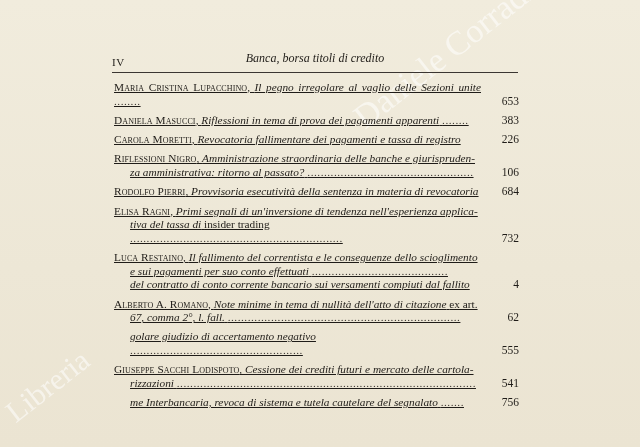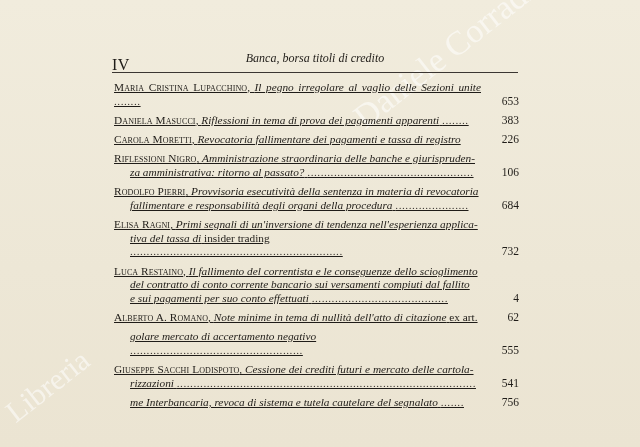--- a/index.html
+++ b/index.html
@@ -24,21 +24,21 @@
       pointer-events: none;
     }
     .wm1 { left: 370px; top: 98px; transform: rotate(-38deg); }
     .wm2 { left: 20px; top: 395px; transform: rotate(-38deg); font-size: 30px; }
     .header {
       position: absolute; left: 112px; top: 50px; width: 406px; height: 22px;
       border-bottom: 1px solid #3b3632;
     }
     .folio {
       position: absolute; left: 0; top: 6px;
-      font-size: 16px; letter-spacing: 0.5px;
+      font-size: 11px; letter-spacing: 0.5px;
     }
     .running-title {
       position: absolute; left: 0; right: 0; top: 1px; text-align: center;
       font-style: italic; font-size: 12px;
     }
     .toc {
       position: absolute; left: 114px; top: 81px; width: 405px;
     }
     .entry {
       position: relative;
@@ -109,24 +109,20 @@
         <span class="dots">..................................................</span>
       </span>
       <span class="page-num">106</span>
     </div>
 
     <div class="entry">
       <span class="line1">
         <span class="author">Rodolfo Pierri</span>,
         <span class="title">Provvisoria esecutività della sentenza in materia di revocatoria</span>
       </span>
-      <span class="line2">
-        <span class="title">fallimentare e responsabilità degli organi della procedura</span>
-        <span class="dots">......................</span>
-      </span>
       <span class="page-num">684</span>
     </div>
 
     <div class="entry">
       <span class="line1">
         <span class="author">Elisa Ragni</span>,
         <span class="title">Primi segnali di un'inversione di tendenza nell'esperienza applica-</span>
       </span>
       <span class="line2">
         <span class="title">tiva del tassa di</span>
@@ -135,41 +131,45 @@
       </span>
       <span class="page-num">732</span>
     </div>
 
     <div class="entry">
       <span class="line1">
         <span class="author">Luca Restaino</span>,
         <span class="title">Il fallimento del correntista e le conseguenze dello scioglimento</span>
       </span>
       <span class="line2">
-        <span class="title">del contratto di conto corrente bancario sui versamenti compiuti dal fallito</span>
+        <span class="title">e sui pagamenti per suo conto effettuati</span>
+        <span class="dots">.........................................</span>
       </span>
       <span class="line2">
-        <span class="title">e sui pagamenti per suo conto effettuati</span>
-        <span class="dots">.........................................</span>
+        <span class="title">del contratto di conto corrente bancario sui versamenti compiuti dal fallito</span>
       </span>
       <span class="page-num">4</span>
     </div>
 
     <div class="entry">
       <span class="line1">
         <span class="author">Alberto A. Romano</span>,
         <span class="title">Note minime in tema di nullità dell'atto di citazione</span>
         <span class="roman">ex art.</span>
       </span>
+      <span class="line2">
+        <span class="title">67, comma 2°, l. fall.</span>
+        <span class="dots">......................................................................</span>
+      </span>
       <span class="page-num">62</span>
     </div>
 
     <div class="entry">
       <span class="line2">
-        <span class="title">golare mercato di accertamento negativo</span>
+        <span class="title">golare giudizio di accertamento negativo</span>
         <span class="dots">....................................................</span>
       </span>
       <span class="page-num">555</span>
     </div>
 
     <div class="entry">
       <span class="line1">
         <span class="author">Giuseppe Sacchi Lodispoto</span>,
         <span class="title">Cessione dei crediti futuri e mercato delle cartola-</span>
       </span>

